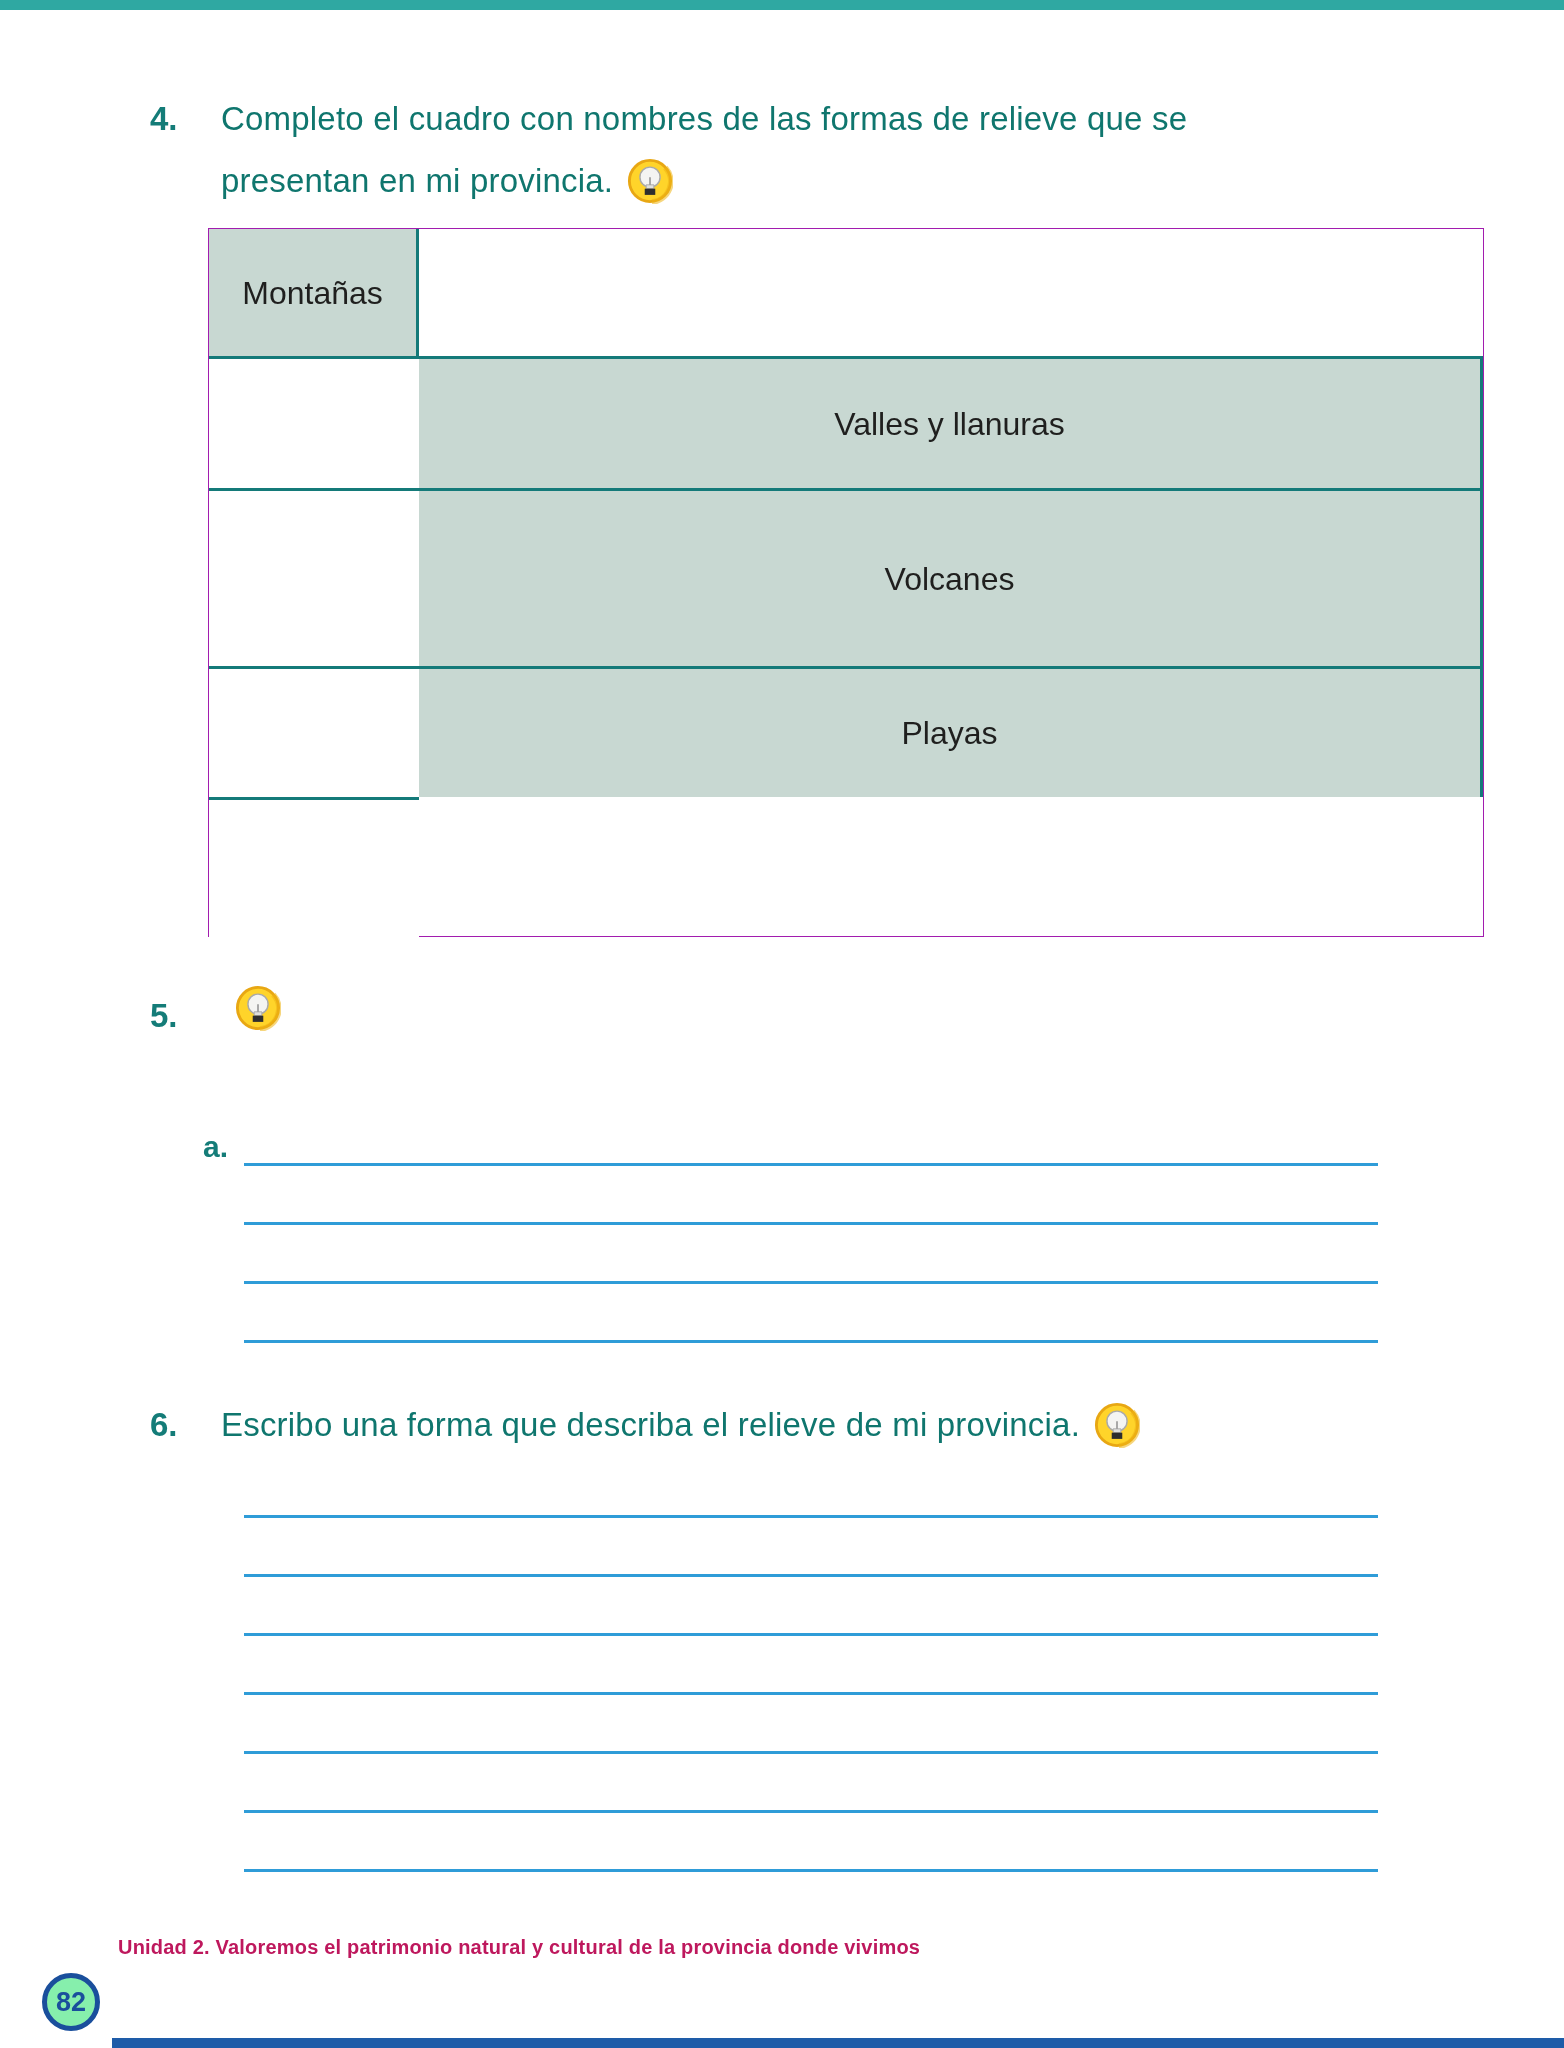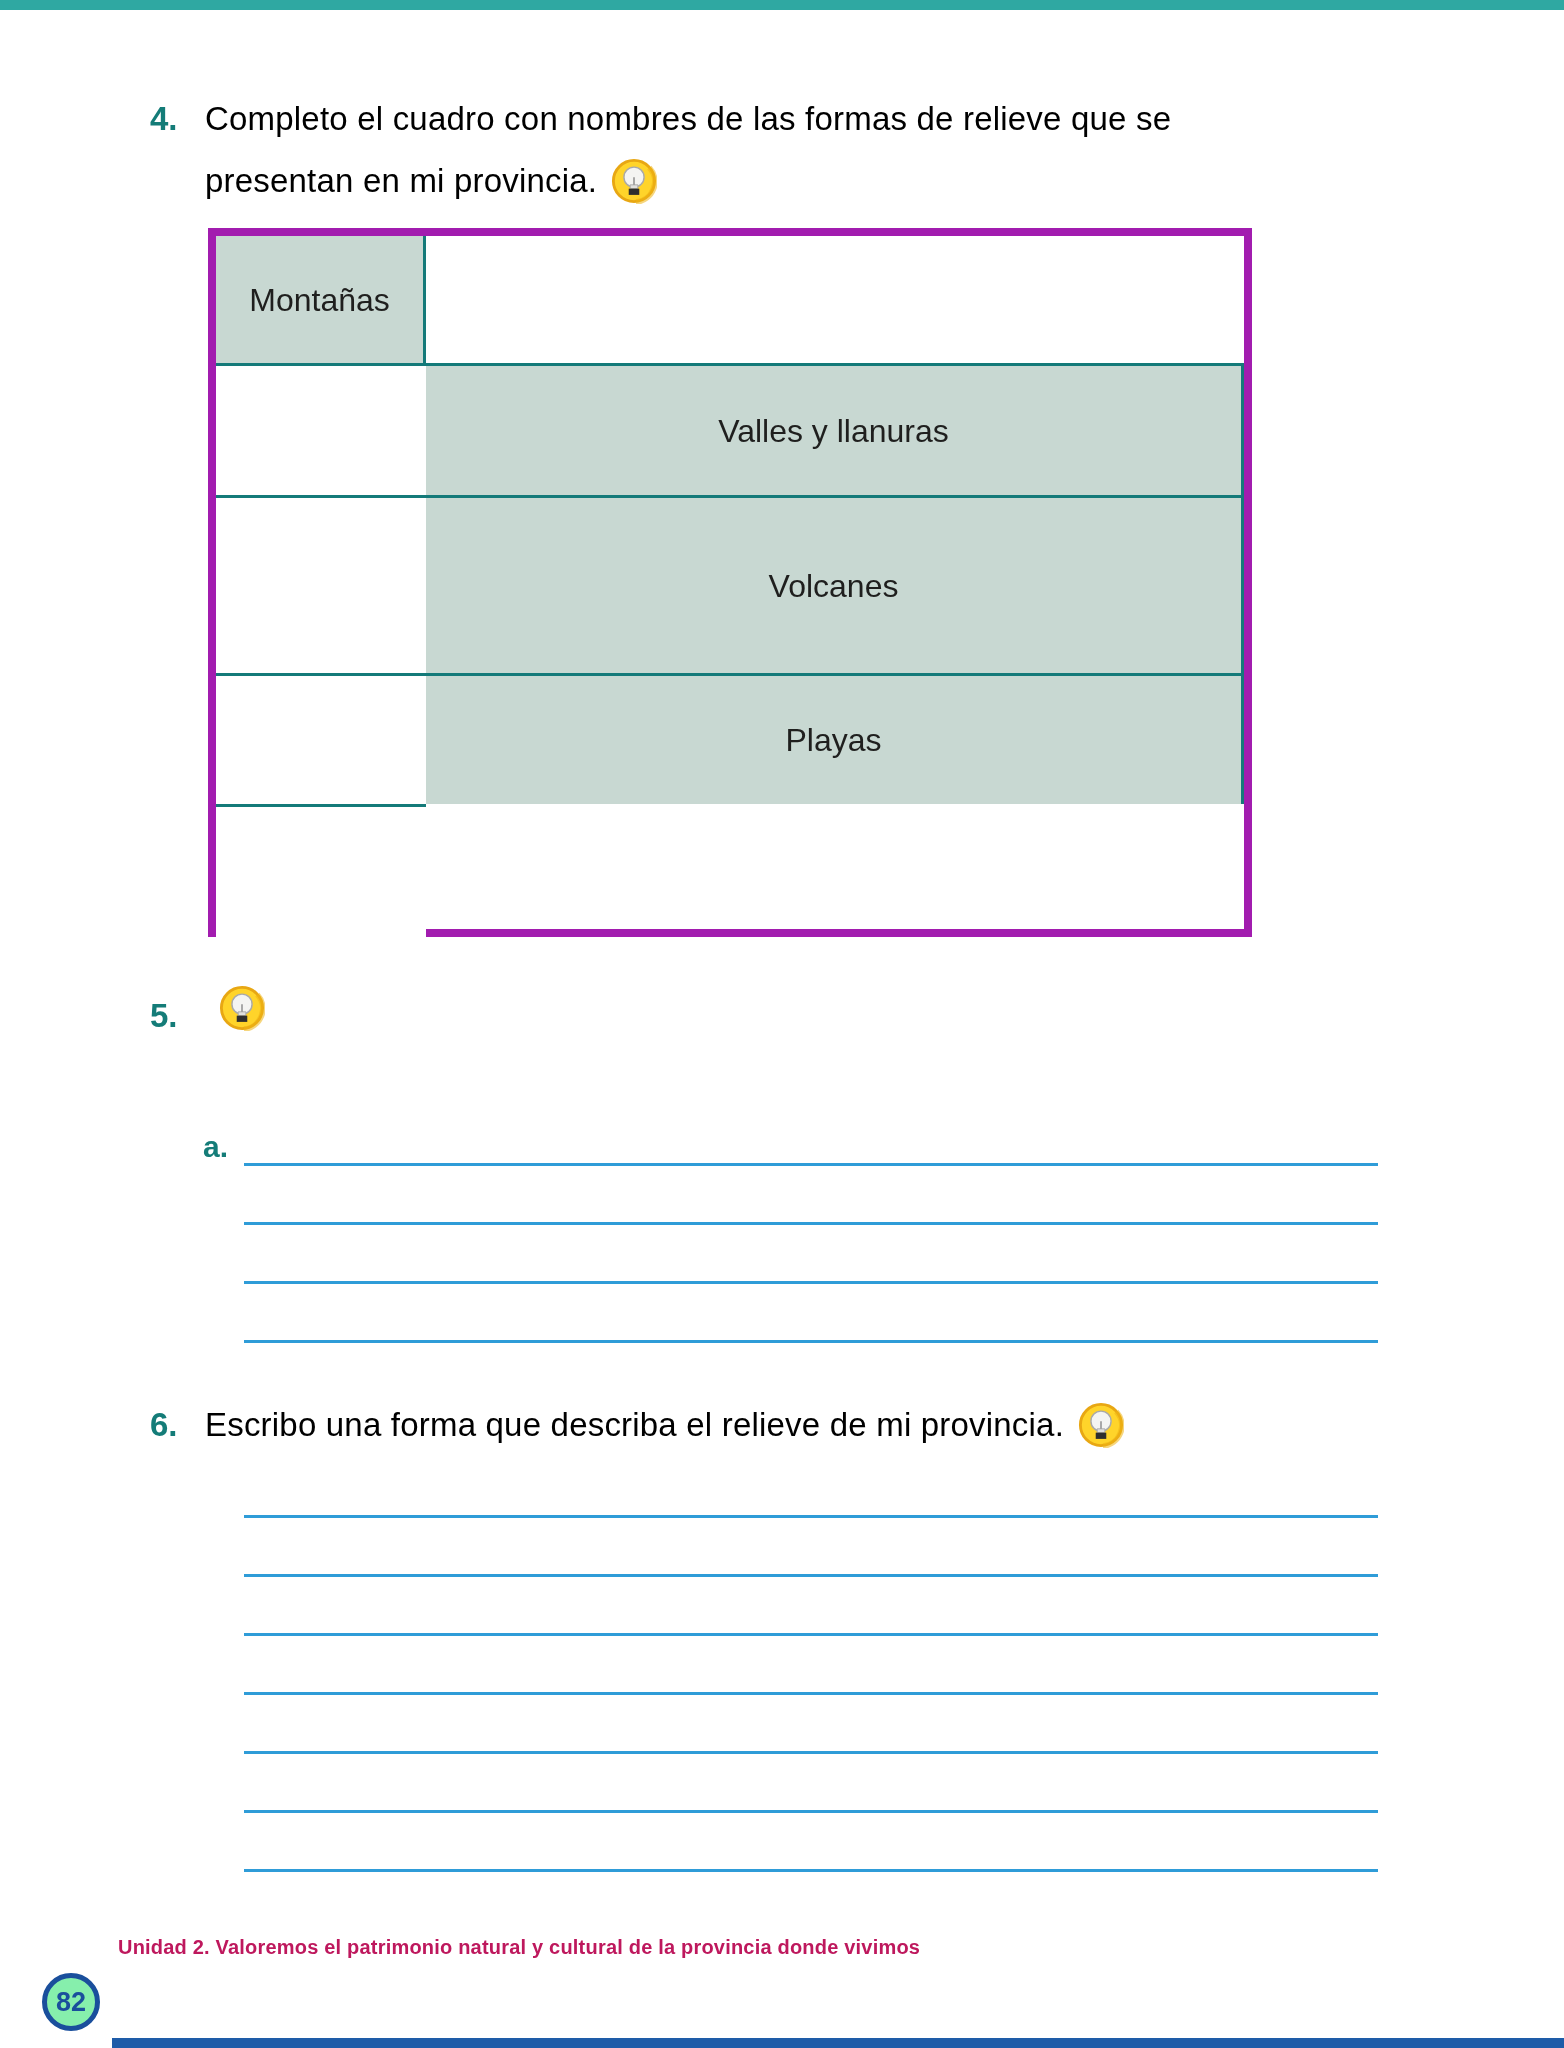--- a/index.html
+++ b/index.html
@@ -13,29 +13,29 @@
   .top-bar{position:absolute;left:0;top:0;width:1564px;height:10px;background:#2FA8A2;}
   .bottom-bar{position:absolute;left:112px;top:2038px;width:1452px;height:10px;background:#1E5CA8;}
 
   
   .q{position:absolute;display:flex;align-items:flex-start;}
   .q-num{
     width:55px;flex:0 0 55px;
     font-size:33px;font-weight:bold;color:#147C78;
     line-height:62px;
   }
-  .q-body{font-size:33px;color:#000000;line-height:62px;letter-spacing:0.2px;}
+  .q-body{font-size:33px;color:#0f766e;line-height:62px;letter-spacing:0.2px;margin-left:16px;}
   .q-line{display:flex;align-items:center;}
   .bulb{display:inline-flex;margin-left:14px;flex:0 0 auto;}
 
   
   .relief-table{
     position:absolute;left:208px;top:228px;
-    width:1044px;height:709px;
-    border:8px solid #a21caf;
+    width:1276px;height:709px;
+    border:1px solid #a21caf;
     box-sizing:border-box;
     display:grid;
     grid-template-columns:210px 1fr;
   }
   .rt-cell{
     box-sizing:border-box;
     border-top:3px solid #147A79;
     display:flex;align-items:center;justify-content:center;
   }
   .rt-cell.first{border-top:none;}

